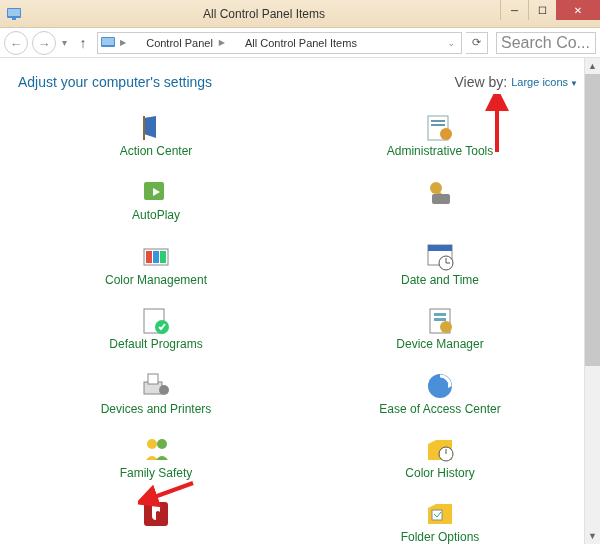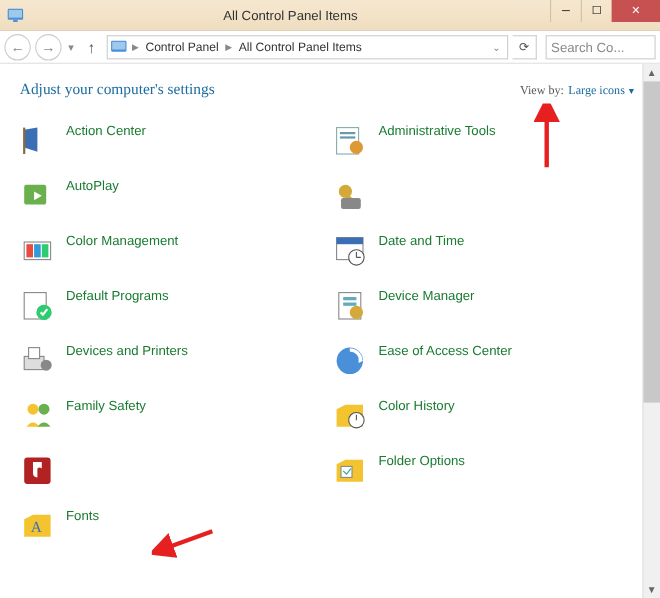--- a/index.html
+++ b/index.html
@@ -10,36 +10,36 @@
 .titlebar-title { flex: 1; text-align: center; font-size: 12px; color: #333; }
 .window-controls { display: flex; height: 100%; }
 .win-btn { width: 28px; height: 20px; display: flex; align-items: center; justify-content: center; font-size: 10px; border-left: 1px solid #d0c0a0; cursor: pointer; }
 .win-close { width: 44px; background: #c75050; color: #fff; border: none; }
 
 .navbar { height: 30px; display: flex; align-items: center; padding: 0 4px; gap: 4px; border-bottom: 1px solid #e0e0e0; }
 .nav-arrow { width: 24px; height: 24px; border: 1px solid #ccc; border-radius: 50%; display: flex; align-items: center; justify-content: center; font-size: 13px; color: #888; background: #fff; }
 .nav-up { width: 20px; height: 20px; display: flex; align-items: center; justify-content: center; color: #555; font-size: 14px; }
 .nav-chev { font-size: 10px; color: #888; padding: 0 2px; }
 .address { flex: 1; height: 22px; border: 1px solid #ccc; display: flex; align-items: center; padding: 0 2px; gap: 2px; font-size: 11px; }
-.address .crumb { padding: 0 2px; color: #333; cursor: pointer; }
+.address .crumb { padding: 0 2px; color: #333; cursor: pointer; margin-left: 14px; }
 .address .sep { color: #888; font-size: 8px; padding: 0 2px; }
 .addr-icon { width: 16px; height: 16px; }
 .refresh { width: 22px; height: 22px; border: 1px solid #ccc; border-left: none; display: flex; align-items: center; justify-content: center; color: #555; cursor: pointer; }
-.search { width: 100px; height: 22px; border: 1px solid #ccc; margin-left: 4px; padding: 0 4px; font-size: 12px; color: #888; display: flex; align-items: center; }
+.search { width: 100px; height: 22px; border: 1px solid #ccc; margin-left: 4px; padding: 0 4px; font-size: 16px; color: #888; display: flex; align-items: center; }
 
 .content { display: flex; height: calc(100% - 58px); }
 .main { flex: 1; padding: 16px 6px 12px 18px; overflow: hidden; position: relative; }
-.header-row { display: flex; align-items: center; margin-bottom: 20px; font-family: Liberation Serif, serif; }
+.header-row { display: flex; align-items: center; margin-bottom: 20px; }
 .heading { color: #1a6b9f; font-size: 14px; font-weight: normal; flex: 1; }
-.viewby { font-size: 11px; color: #555; }
+.viewby { font-size: 14px; color: #555; }
 .viewby-link { color: #1a6b9f; cursor: pointer; margin-left: 4px; }
 .viewby-link .drop { font-size: 8px; margin-left: 2px; }
 
 .items { display: grid; grid-template-columns: repeat(2, 1fr); column-gap: 8px; row-gap: 14px; }
-.item { display: flex; gap: 10px; cursor: pointer; padding: 2px 0; }
+.item { display: flex; align-items: center; cursor: pointer; padding: 2px 0; flex-direction: column; }
 .item-icon { width: 32px; height: 32px; flex-shrink: 0; }
 .item-label { color: #197b30; font-size: 12px; line-height: 1.2; }
 
 .scrollbar { width: 16px; background: #f0f0f0; border-left: 1px solid #e0e0e0; display: flex; flex-direction: column; }
 .scroll-btn { height: 16px; display: flex; align-items: center; justify-content: center; font-size: 9px; color: #666; }
 .scroll-thumb { background: #c8c8c8; width: 100%; flex: 0 0 60%; margin-top: 0; }
 .scroll-track { flex: 1; }
 
 .arrow-annotation { position: absolute; pointer-events: none; z-index: 10; }
 </style>

